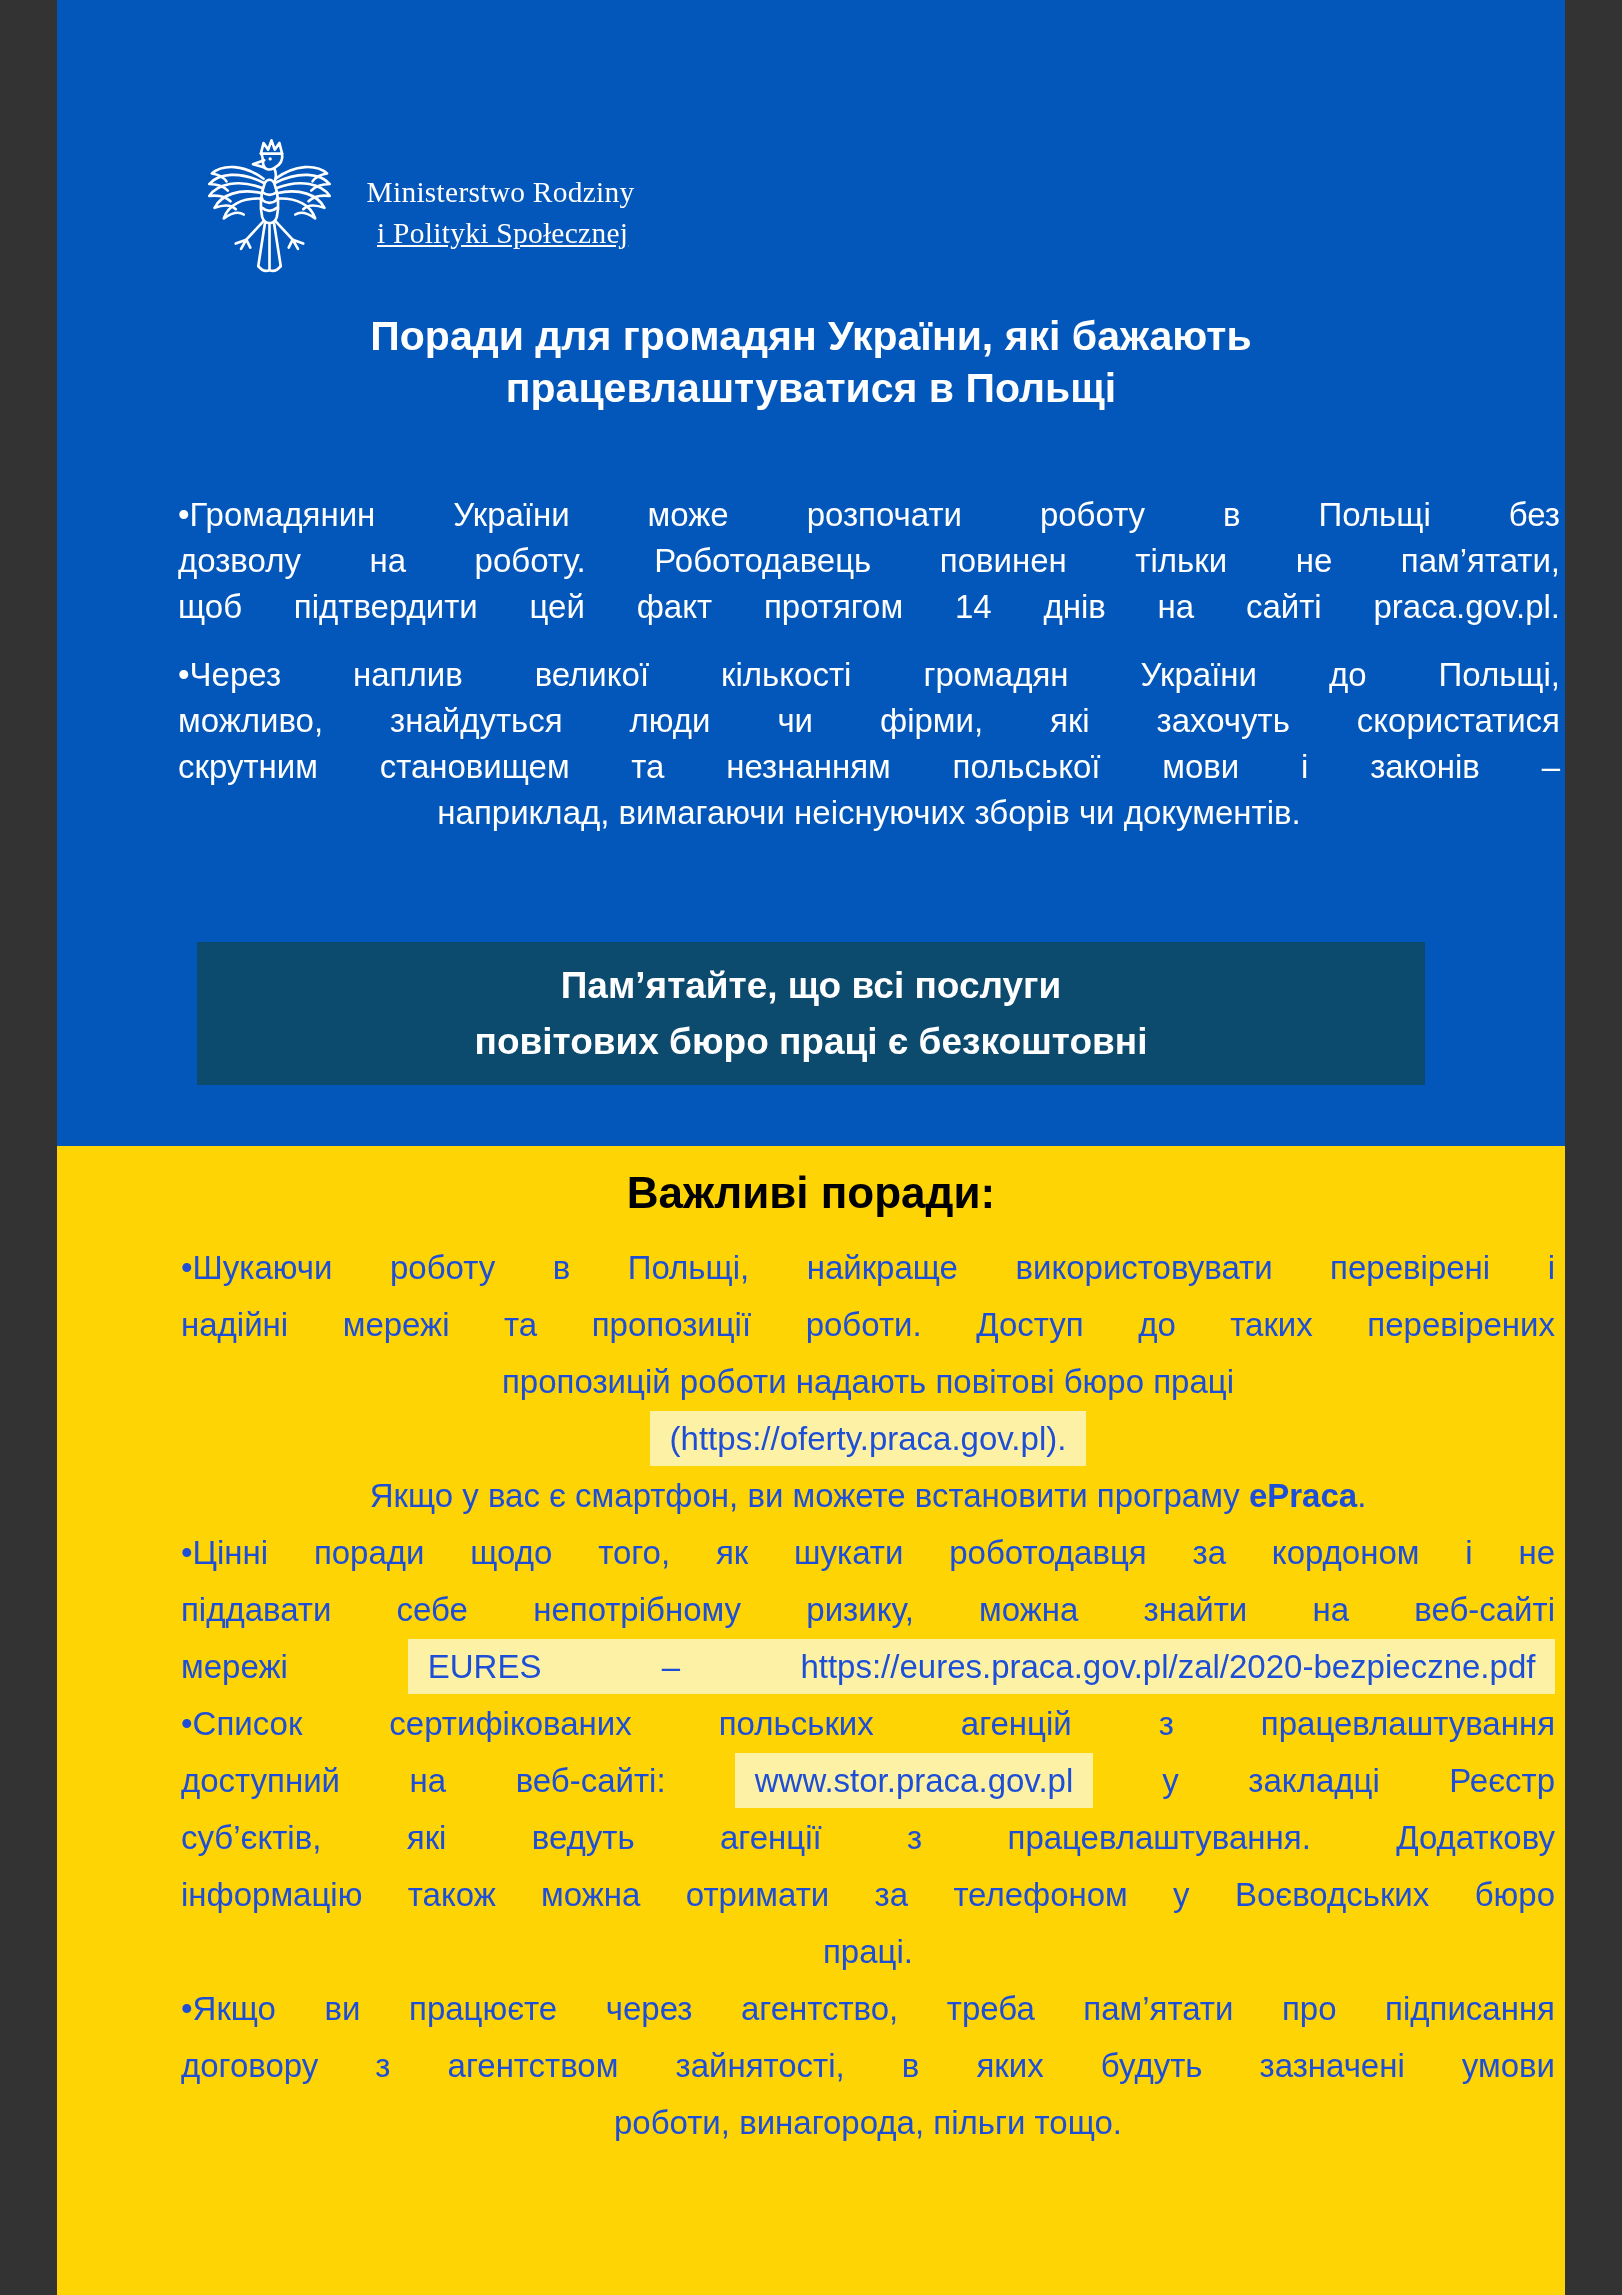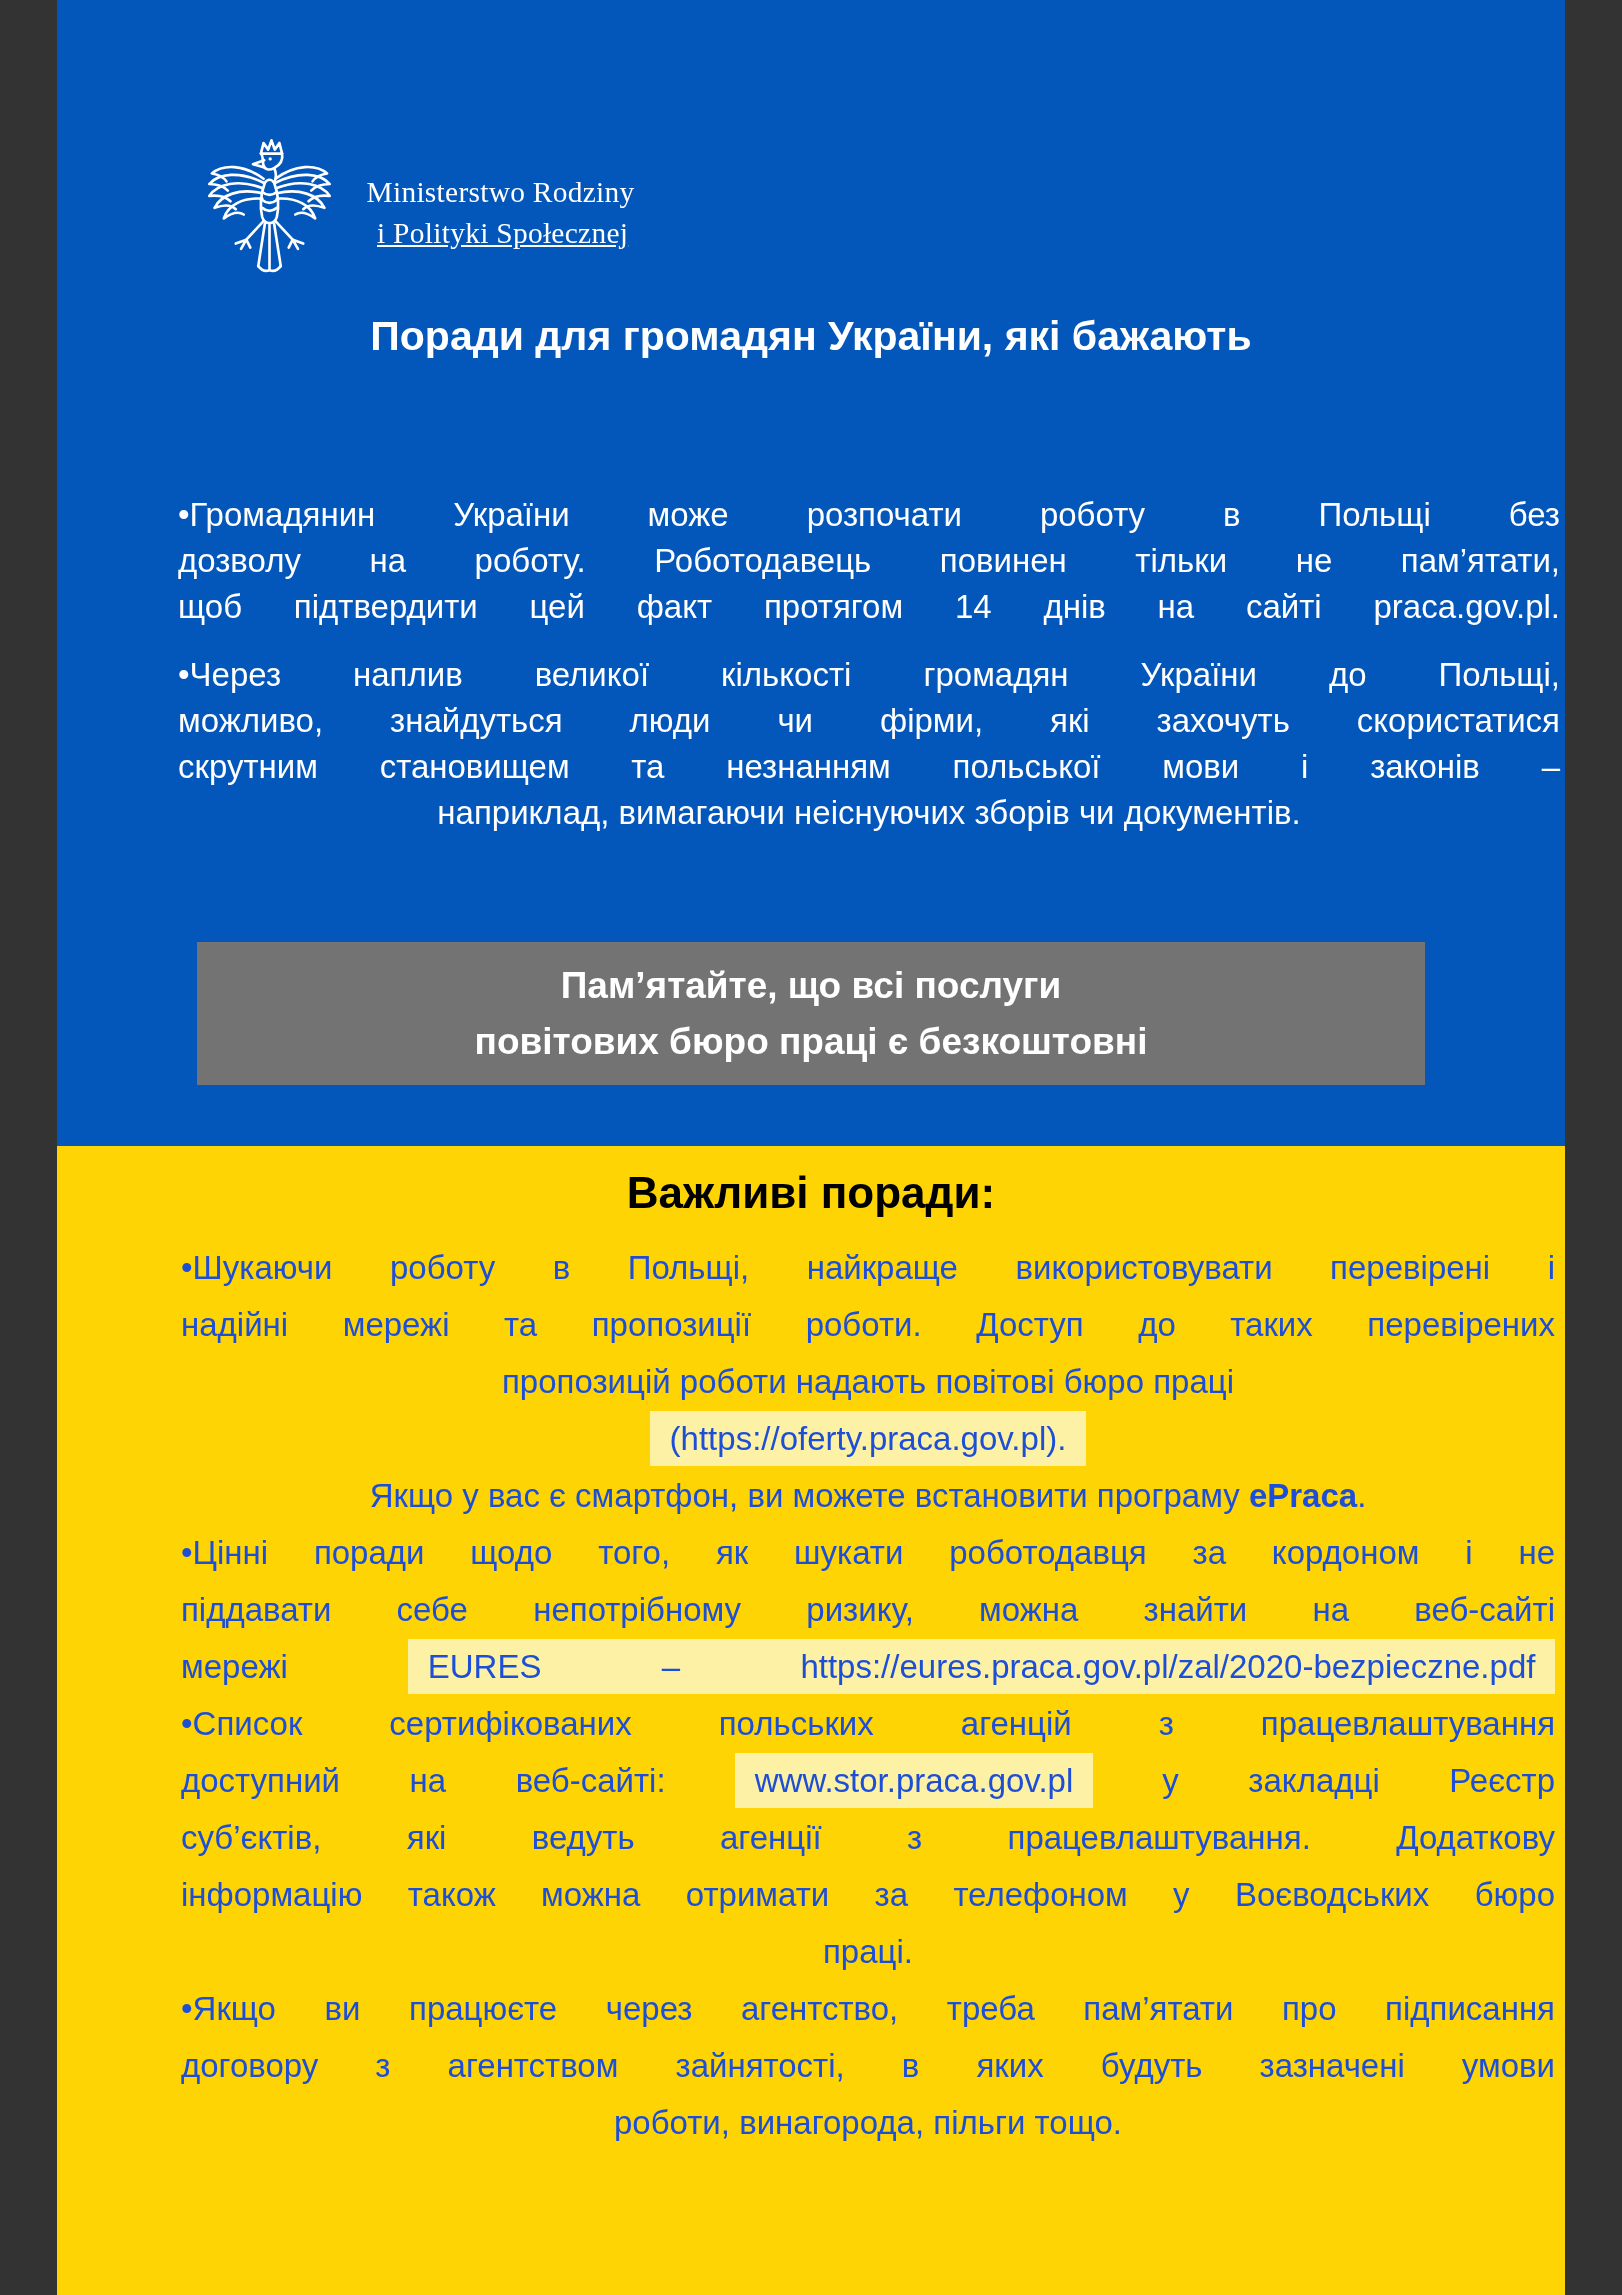--- a/index.html
+++ b/index.html
@@ -71,21 +71,21 @@
   }
   .blue-paras .para { margin-bottom: 22px; }
 
   .notice-box {
     position: absolute;
     top: 942px;
     left: 50%;
     transform: translateX(-50%);
     width: 1228px;
     height: 143px;
-    background: #737373;
+    background: #0c4a6e;
     color: #fff;
     font-weight: bold;
     font-size: 37px;
     line-height: 56px;
     display: flex;
     flex-direction: column;
     align-items: center;
     justify-content: center;
     text-align: center;
   }
@@ -169,20 +169,21 @@
         </g>
       </svg>
       <div class="ministry">
         <div class="m1">Ministerstwo Rodziny</div>
         <div class="m2">i Polityki Społecznej</div>
       </div>
     </div>
 
     <h1 class="title">
       <span>Поради для громадян України, які бажають</span>
+      <span>працевлаштуватися в Польщі</span>
     </h1>
 
     <div id="blue-paras" class="paras blue-paras">
         <div class="para">
           <div class="line j"><span>•Громадянин України може розпочати роботу в Польщі без</span></div>
           <div class="line j"><span>дозволу на роботу. Роботодавець повинен тільки не пам’ятати,</span></div>
           <div class="line j"><span>щоб підтвердити цей факт протягом 14 днів на сайті praca.gov.pl.</span></div>
         </div>
         <div class="para">
           <div class="line j"><span>•Через наплив великої кількості громадян України до Польщі,</span></div>

